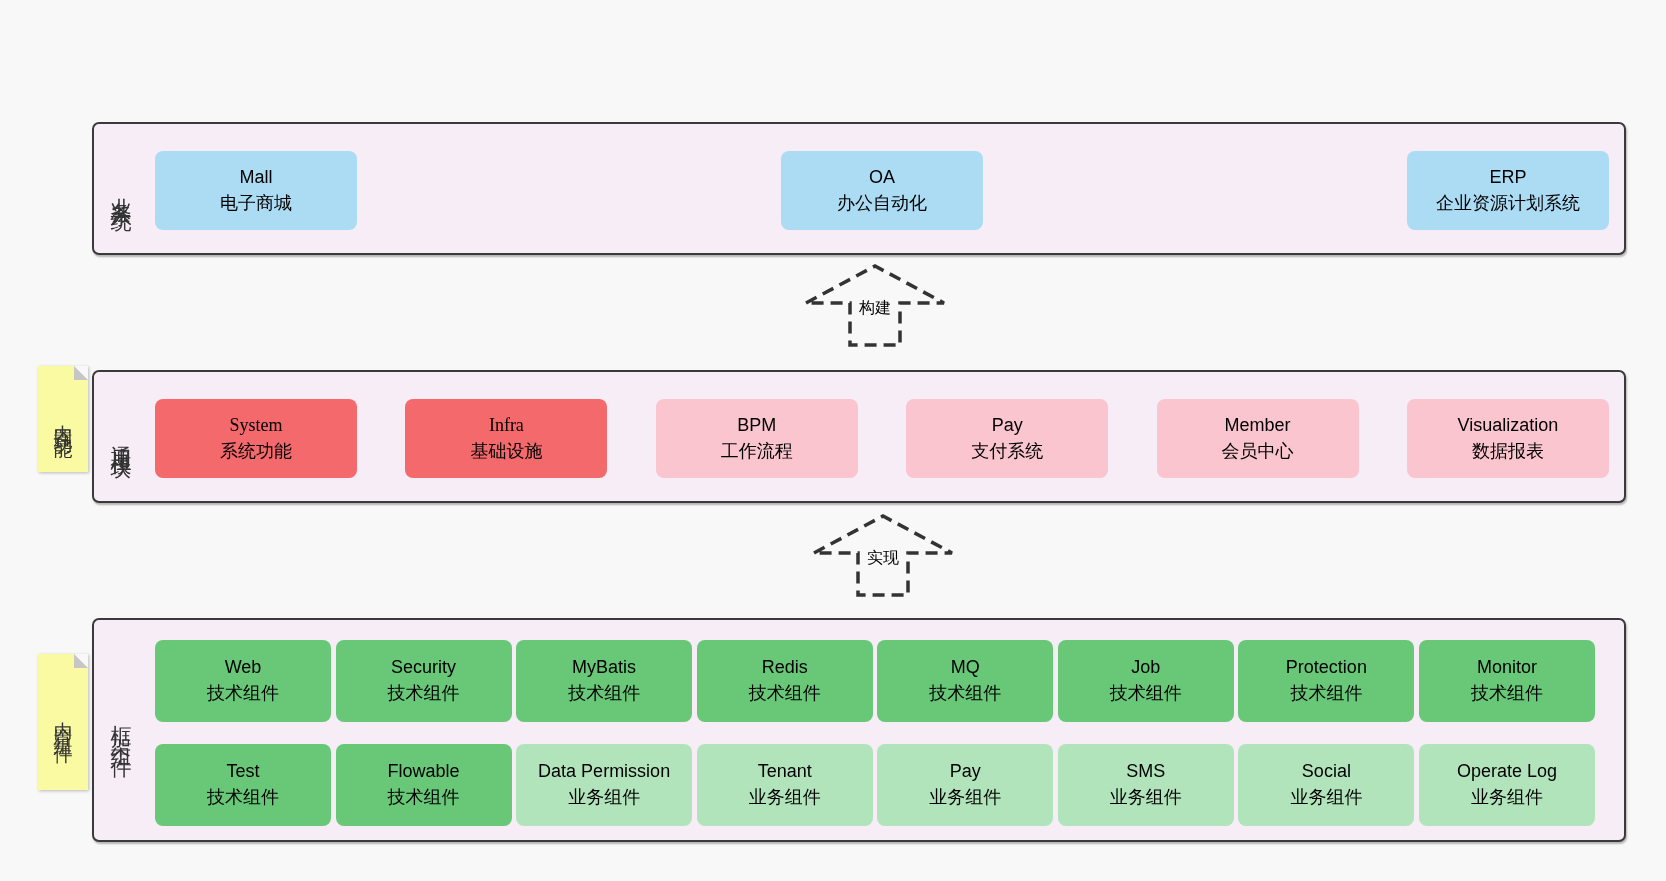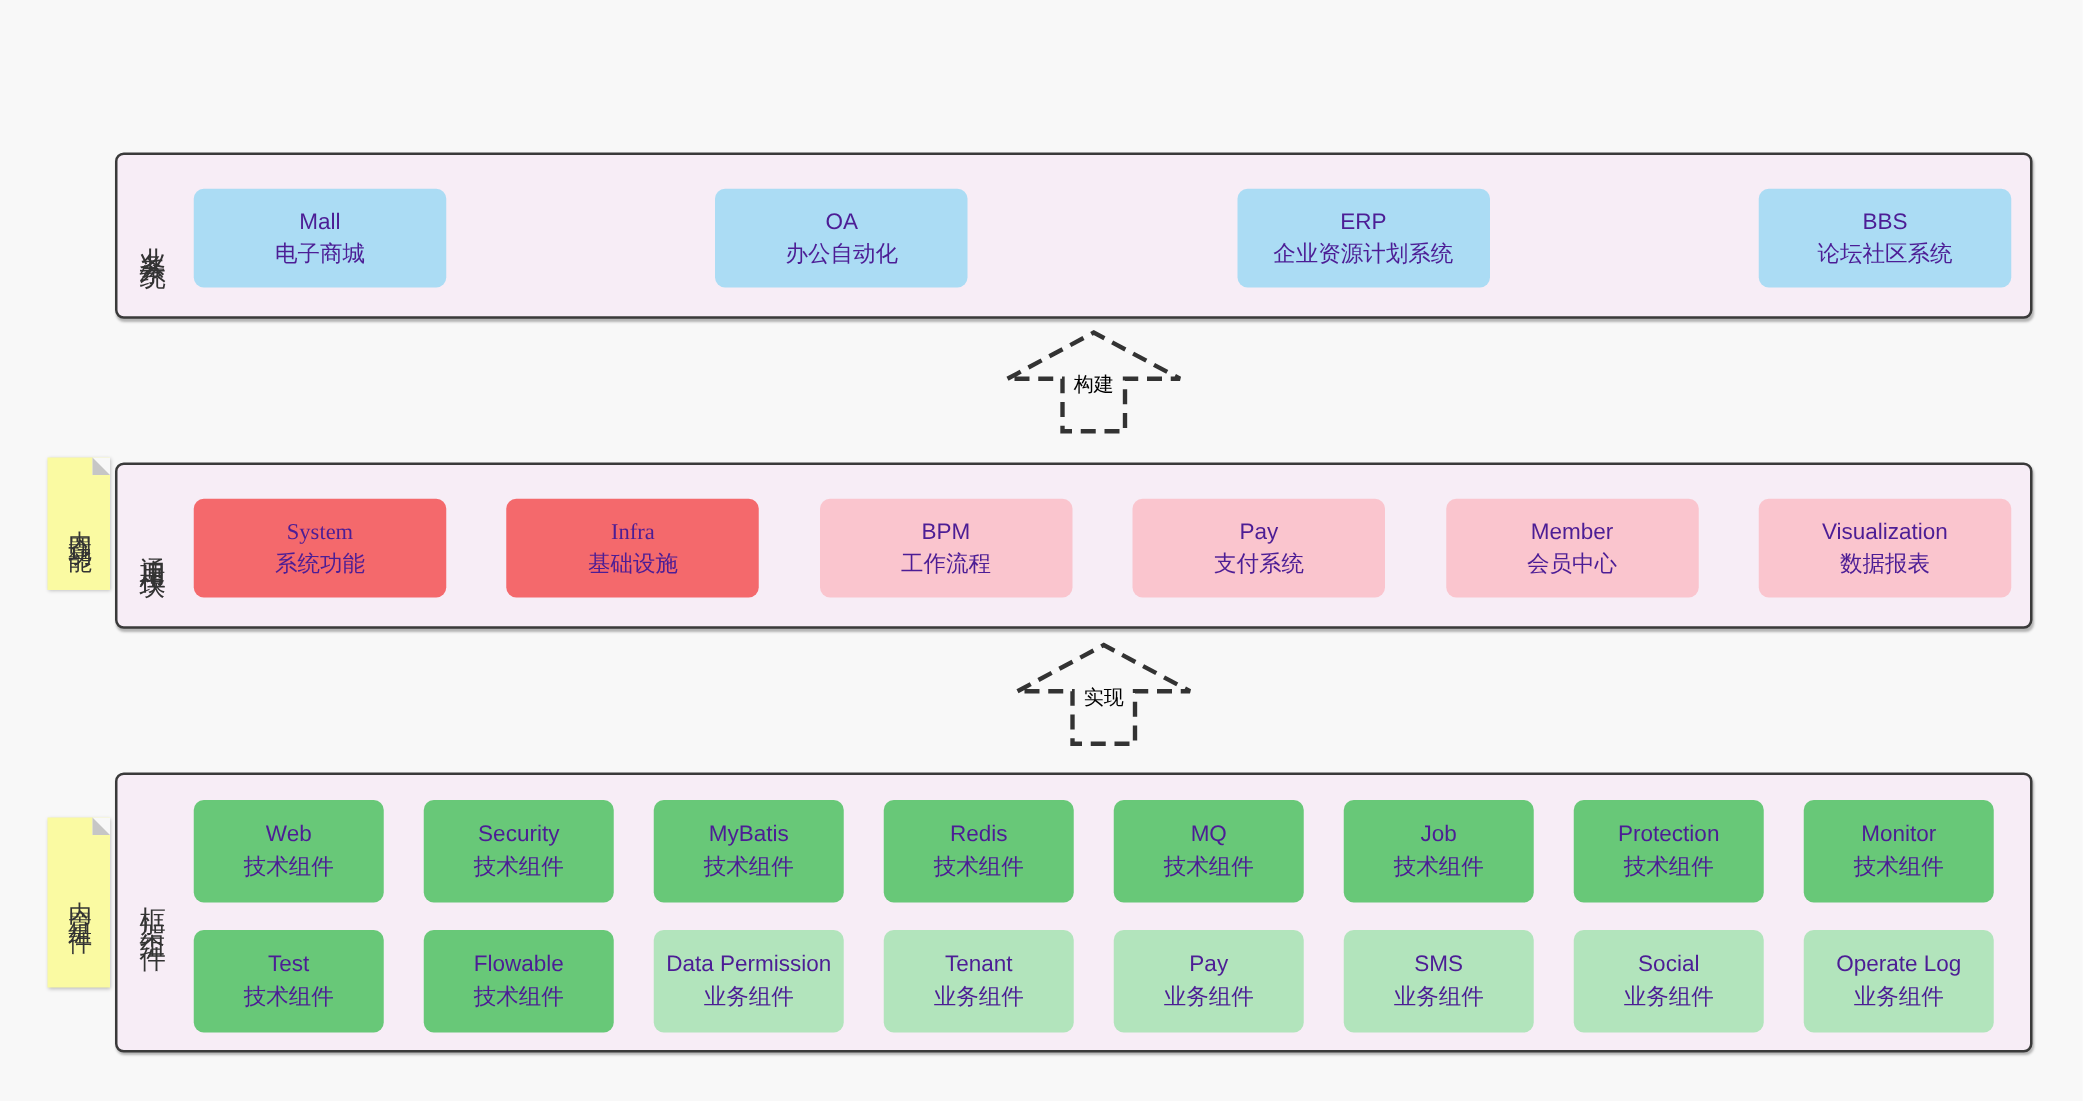--- a/index.html
+++ b/index.html
@@ -31,24 +31,24 @@
     position:absolute;display:flex;justify-content:space-between;
   }
   .band-1 .box-row{left:61px;right:15px;top:27px;}
   .band-2 .box-row{left:61px;right:15px;top:27px;}
   .band-3 .box-row.row-0{left:61px;right:29px;top:20px;}
   .band-3 .box-row.row-1{left:61px;right:29px;top:124px;}
   .box{
     border-radius:8px;
     display:flex;flex-direction:column;align-items:center;justify-content:center;
     text-align:center;box-sizing:border-box;padding:2px 4px;
-    font-size:18px;line-height:1.42;color:#4c1d95;
+    font-size:18px;line-height:1.42;color:#000000;
   }
   .band-1 .box,.band-2 .box{width:202px;height:79px;}
-  .band-3 .box{width:152px;height:82px;}
+  .band-3 .box{width:176px;height:82px;}
   .box.blue{background:var(--blue,#abdcf4);}
   .box.red{background:var(--red,#f4696c);font-family:Liberation Serif, serif;}
   .box.pink{background:var(--pink,#fac5ce);}
   .box.green{background:var(--green,#68c878);}
   .box.lightgreen{background:var(--lightgreen,#b2e4bc);}
   .box-title,.box-sub{width:100%;}
   .arrow{position:absolute;width:150px;height:88px;}
   .arrow-1{left:800px;top:262px;}
   .arrow-2{left:808px;top:512px;}
   .arrow svg{position:absolute;left:0;top:0;}
@@ -89,24 +89,20 @@
           <div class="box-sub">电子商城</div>
         </div>
         <div class="box blue">
           <div class="box-title">OA</div>
           <div class="box-sub">办公自动化</div>
         </div>
         <div class="box blue">
           <div class="box-title">ERP</div>
           <div class="box-sub">企业资源计划系统</div>
         </div>
-        <div class="box blue">
-          <div class="box-title">BBS</div>
-          <div class="box-sub">论坛社区系统</div>
-        </div>
       </div>
   </section>
 
   <div class="arrow arrow-1">
     <svg width="150" height="88" viewBox="0 0 150 88">
       <path d="M6 41 L75 4 L144 41 L100 41 L100 83 L50 83 L50 41 Z" fill="none" stroke="#333" stroke-width="3.5" stroke-dasharray="12 7"></path>
     </svg>
     <span class="arrow-label">构建</span>
   </div>
 

